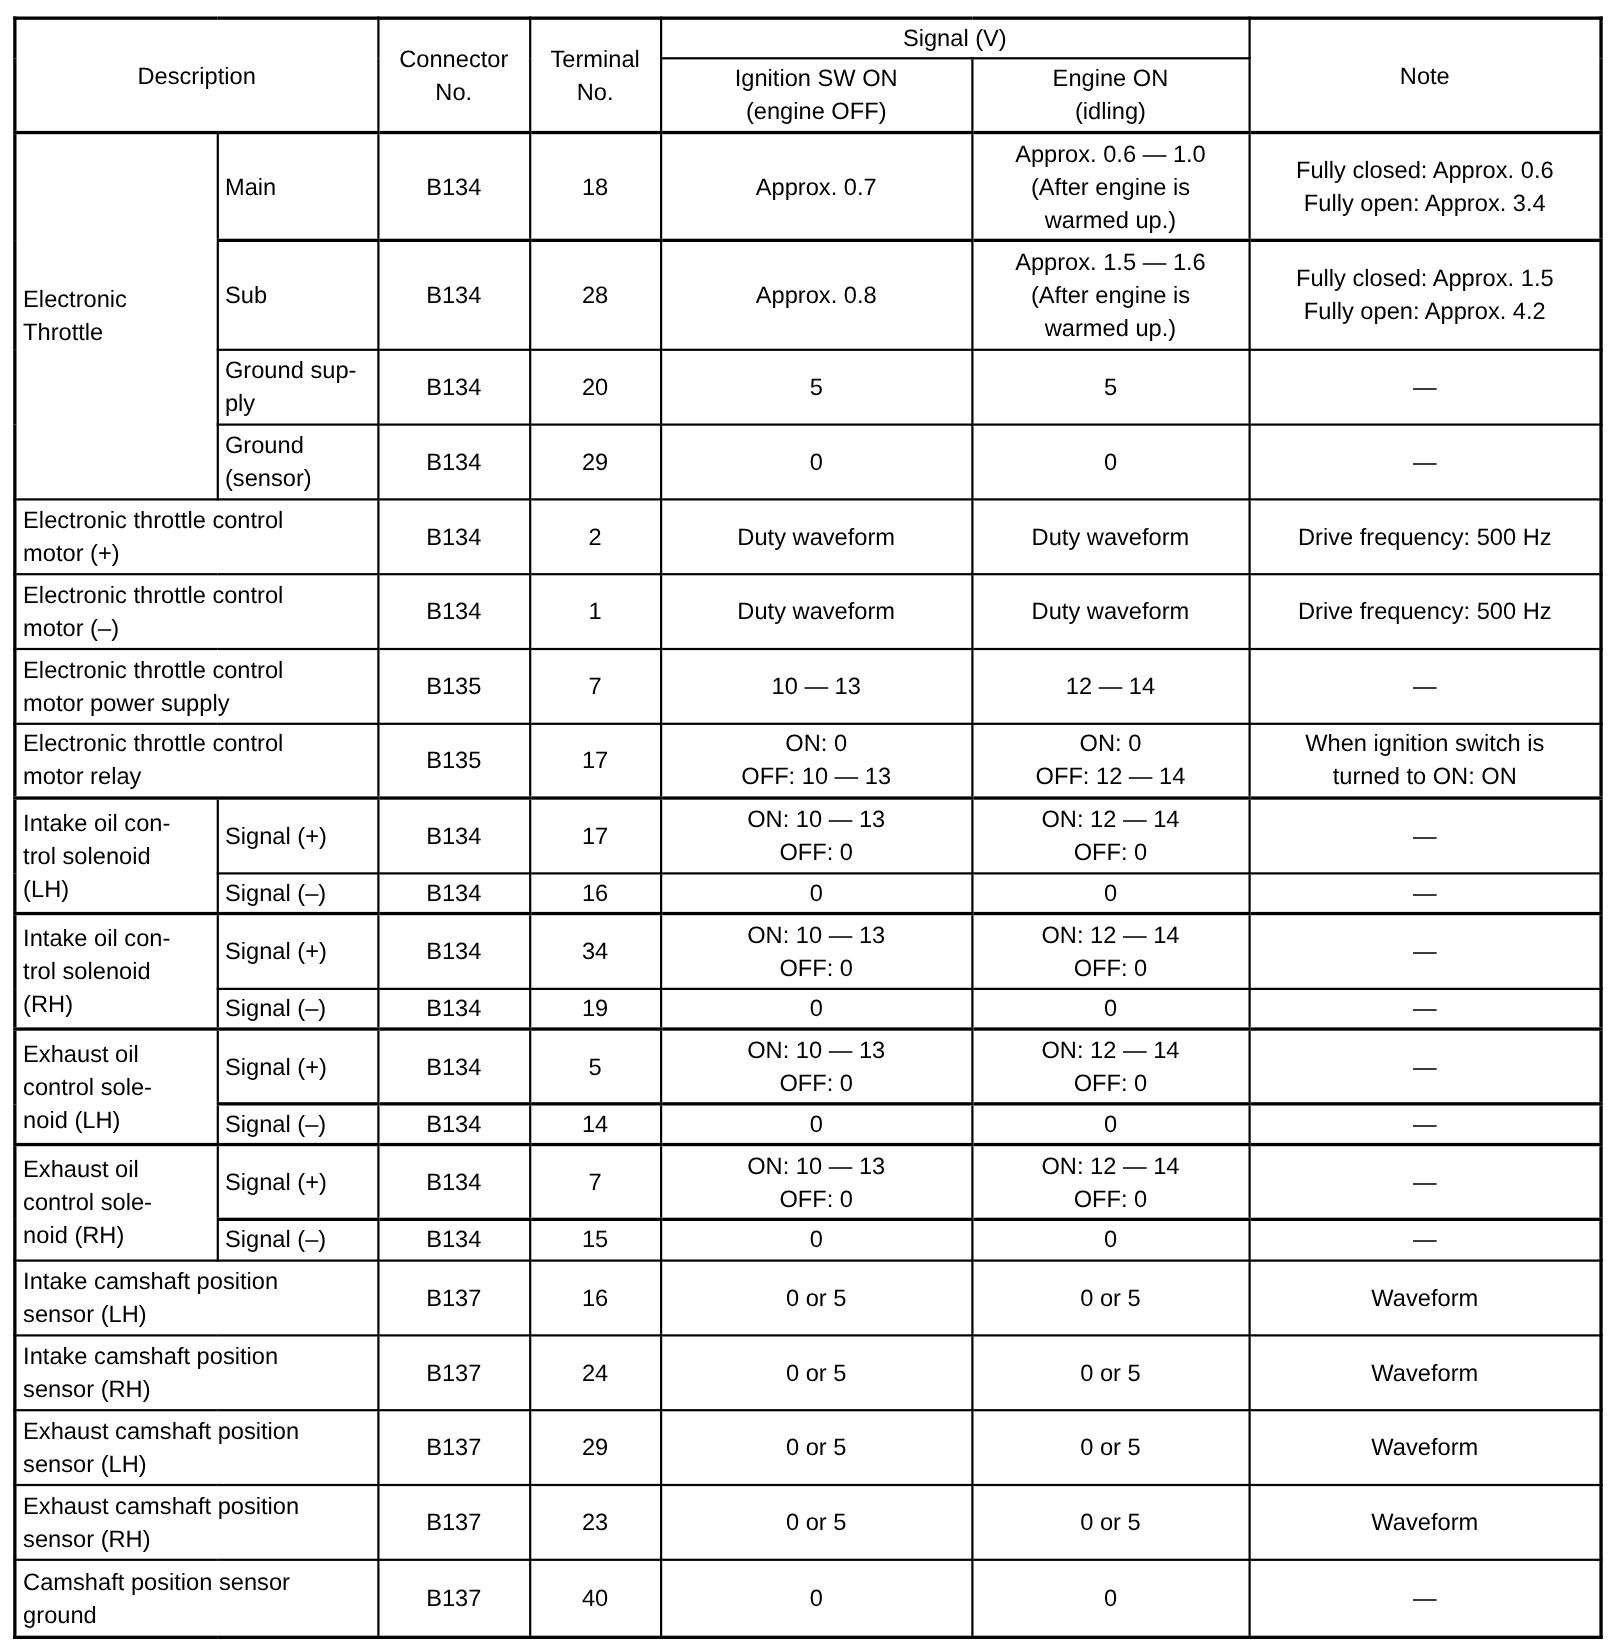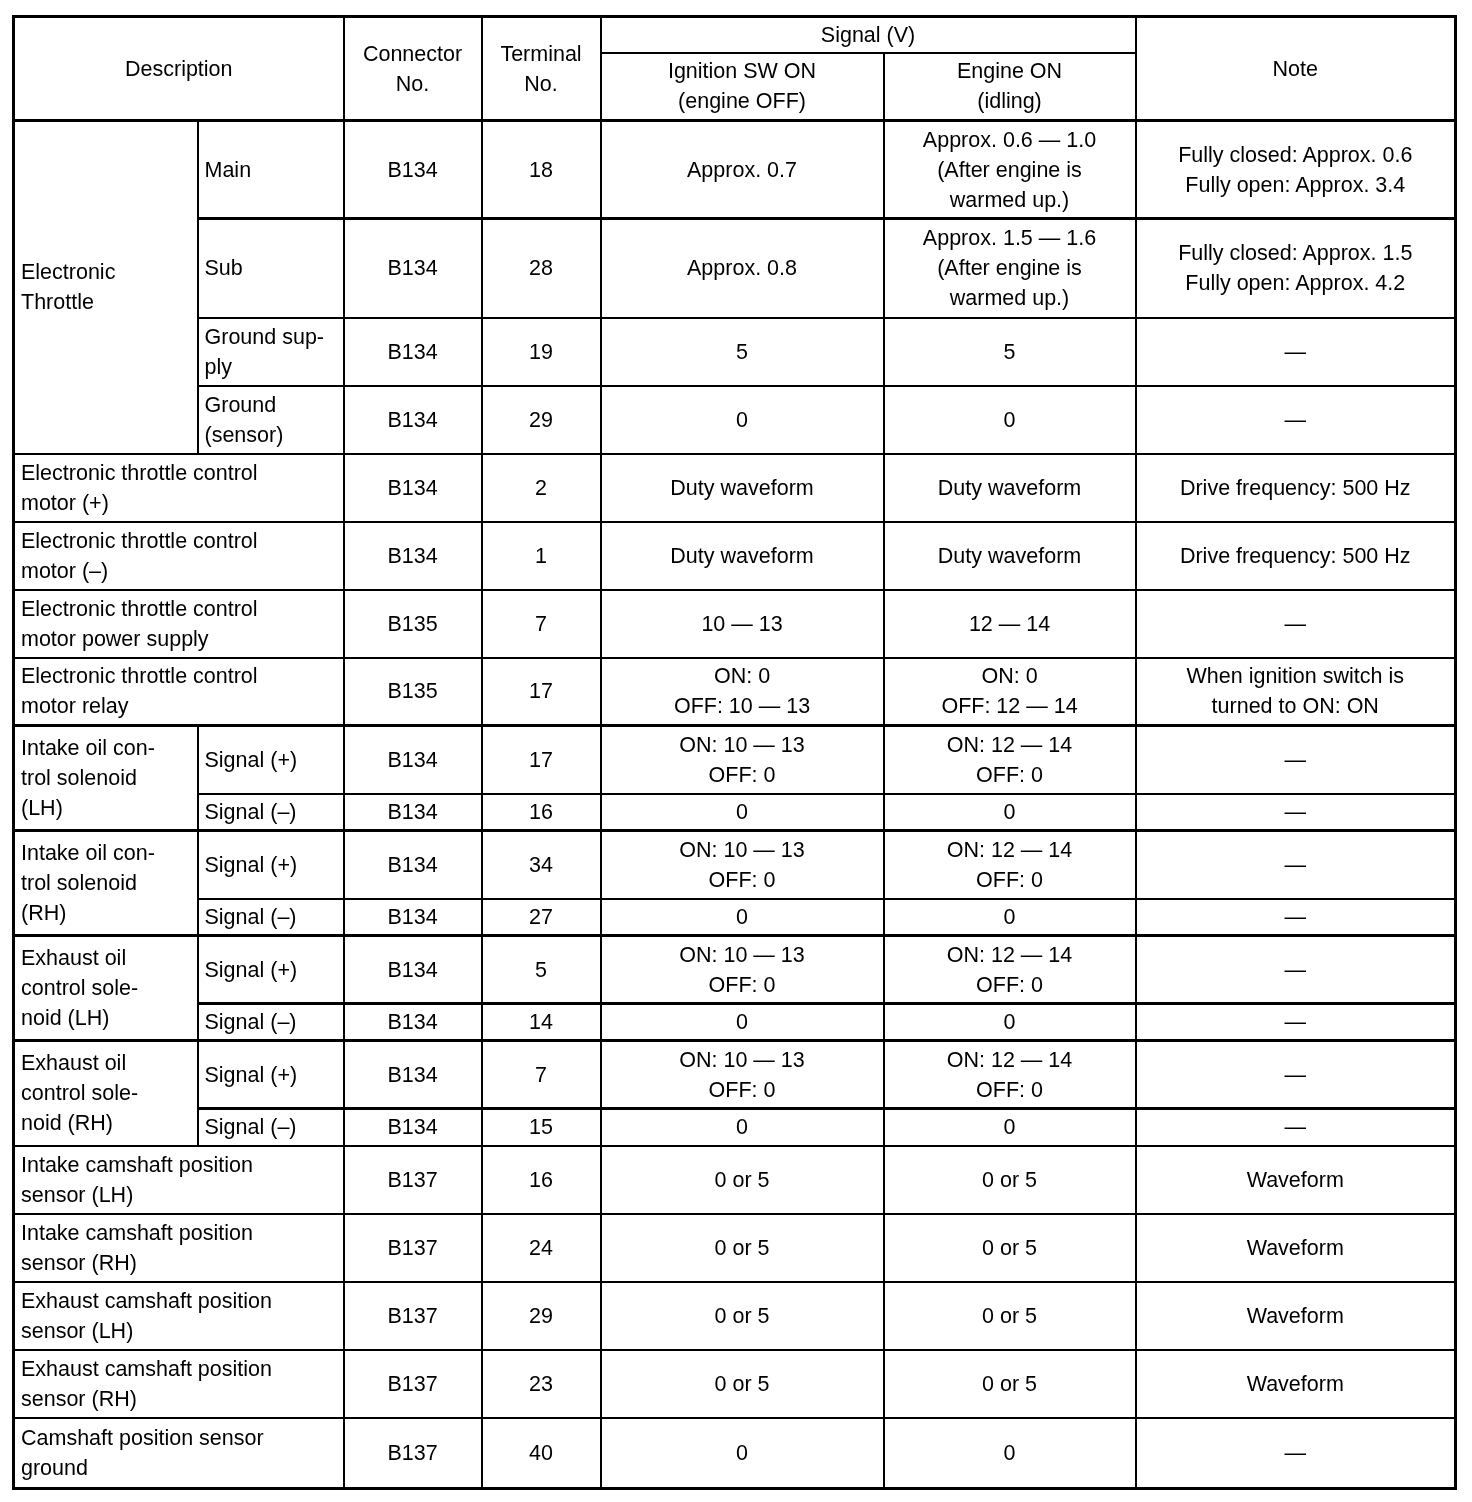--- a/index.html
+++ b/index.html
@@ -115,21 +115,21 @@
       </tr>
       <tr style="height: 68px;">
         <td class="left">
           <div>Ground sup-</div>
           <div>ply</div>
         </td>
         <td>
           <div>B134</div>
         </td>
         <td>
-          <div>19</div>
+          <div>20</div>
         </td>
         <td>
           <div>5</div>
         </td>
         <td>
           <div>5</div>
         </td>
         <td>
           <div>—</div>
         </td>
@@ -317,21 +317,21 @@
         </td>
       </tr>
       <tr style="height: 37px;">
         <td class="left">
           <div>Signal (–)</div>
         </td>
         <td>
           <div>B134</div>
         </td>
         <td>
-          <div>27</div>
+          <div>19</div>
         </td>
         <td>
           <div>0</div>
         </td>
         <td>
           <div>0</div>
         </td>
         <td>
           <div>—</div>
         </td>

